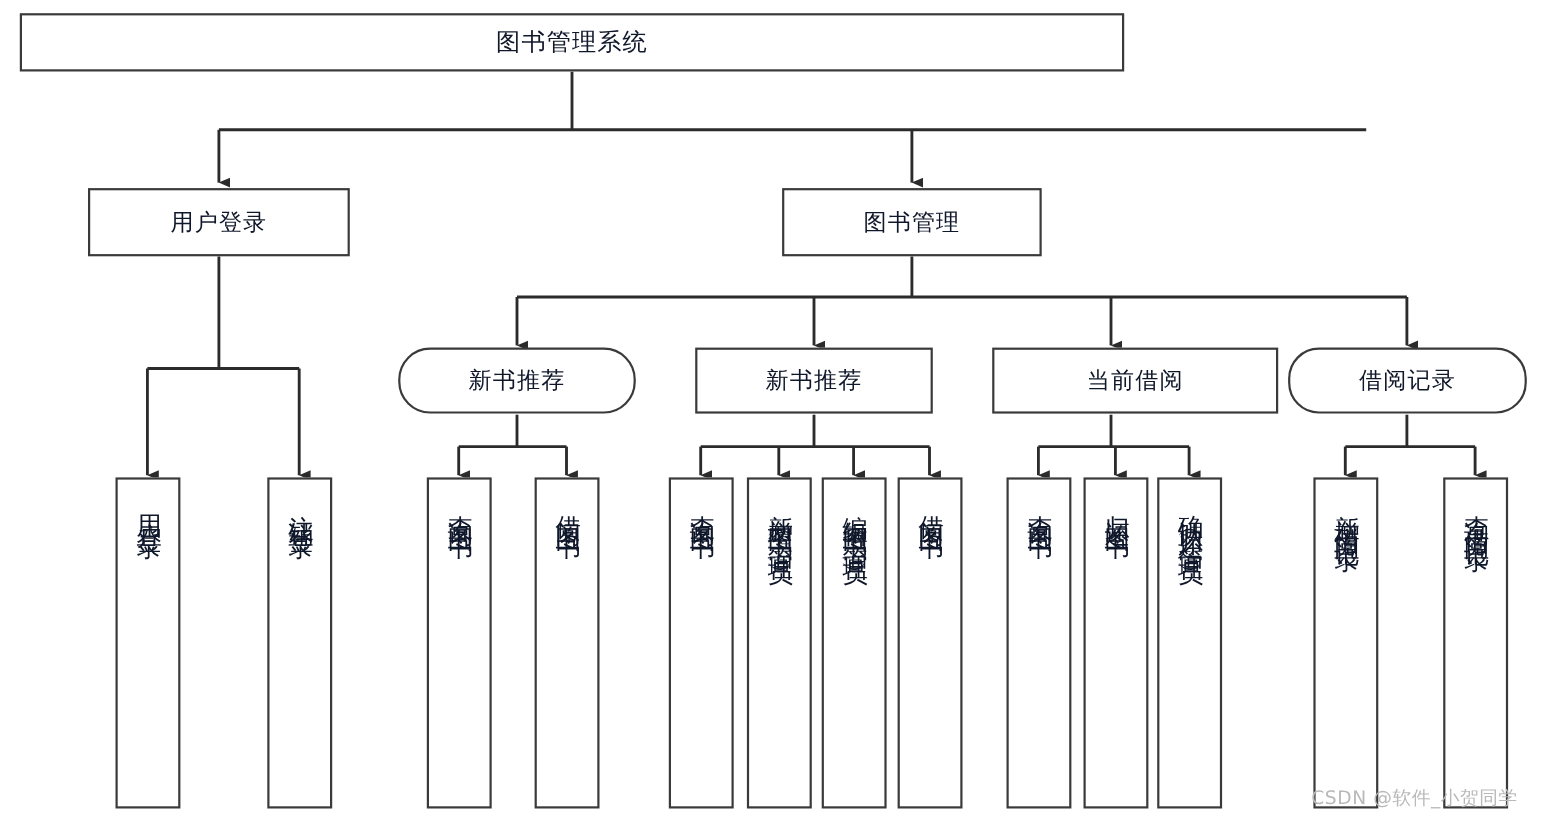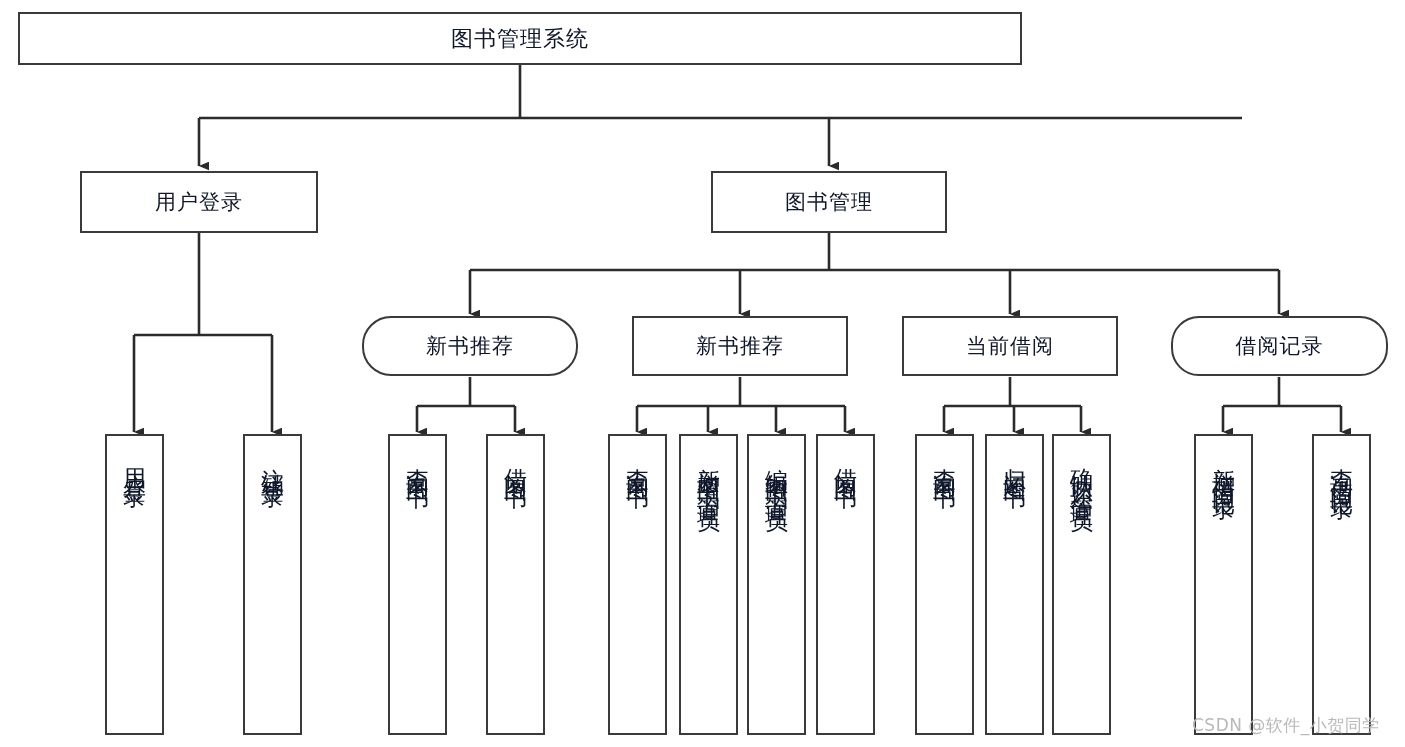--- a/index.html
+++ b/index.html
@@ -116,21 +116,21 @@
   <div class="node h" style="left:711px;top:171px;width:236px;height:62px;">
     <span class="lbl">图书管理</span>
   </div>
 
   <div class="node h" style="left:362px;top:316px;width:216px;height:60px;border-radius:29px;">
     <span class="lbl">新书推荐</span>
   </div>
   <div class="node h" style="left:632px;top:316px;width:216px;height:60px;">
     <span class="lbl">新书推荐</span>
   </div>
-  <div class="node h" style="left:902px;top:316px;width:216px;height:60px;">
+  <div class="node h" style="left:902px;top:316px;width:260px;height:60px;">
     <span class="lbl">当前借阅</span>
   </div>
   <div class="node h" style="left:1171px;top:316px;width:217px;height:60px;border-radius:28px;">
     <span class="lbl">借阅记录</span>
   </div>
 
   <div class="node v" style="left:105px;top:434px;width:59px;height:301px;">
     <span class="lbl">用户登录</span>
   </div>
   <div class="node v" style="left:243px;top:434px;width:59px;height:301px;">

